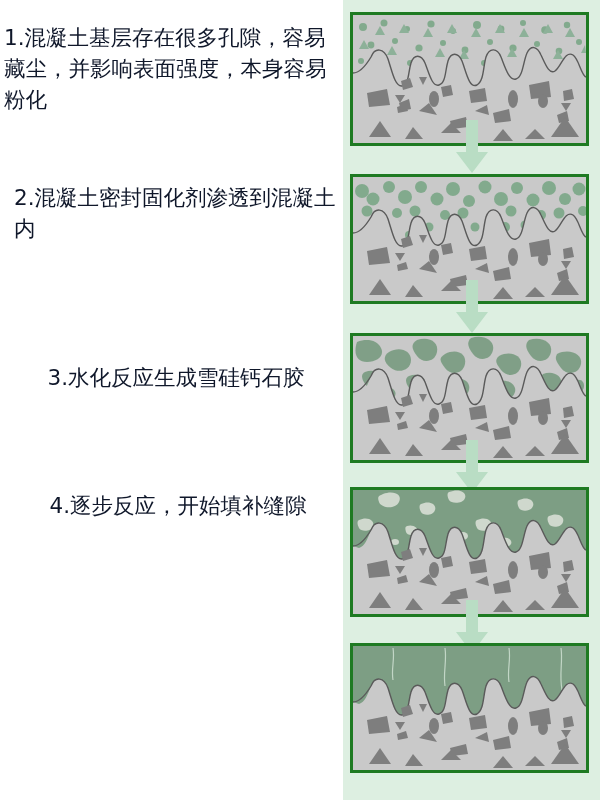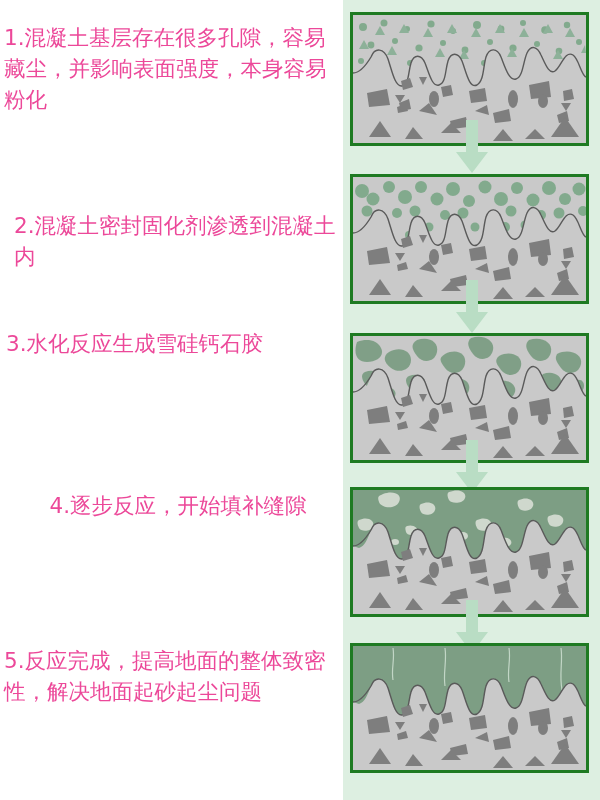--- a/index.html
+++ b/index.html
@@ -34,21 +34,21 @@
     position: absolute;
     left: 0;
     top: 0;
     width: 343px;
     height: 800px;
   }
   .step-text {
     position: absolute;
     left: 4px;
     width: 340px;
-    color: #ec4899;
+    color: #0f172a;
     font-size: 21.5px;
     line-height: 31px;
     letter-spacing: 0px;
     white-space: pre-wrap;
   }
   
   .panel {
     position: absolute;
     left: 7px;
     width: 239px;
@@ -76,24 +76,23 @@
   }
   .arrow svg { display:block; width:100%; height:100%; }
 </style>
 </head>
 <body>
 
 <div id="root">
 
   <div class="text-column">
     <div class="step-text" style="top:22px;">1.混凝土基层存在很多孔隙，容易藏尘，并影响表面强度，本身容易粉化</div>
-    <div class="step-text" style="top:182px; left:14px; width:330px;margin-top:28px;">2.混凝土密封固化剂渗透到混凝土内</div>
-    <div class="step-text" style="top:328px; left:6px;">3.水化反应生成雪硅钙石胶</div>
+    <div class="step-text" style="top:182px; left:14px; width:330px;">2.混凝土密封固化剂渗透到混凝土内</div>
+    <div class="step-text" style="top:362px; left:6px;text-align:center;">3.水化反应生成雪硅钙石胶</div>
     <div class="step-text" style="top:490px; left:8px;text-align:center;">4.逐步反应，开始填补缝隙</div>
-    <div class="step-text" style="top:645px;">5.反应完成，提高地面的整体致密性，解决地面起砂起尘问题</div>
   </div>
 
   <div class="diagram-column">
 
     <div class="panel" style="top:12px; height:134px;">
       <div class="panel-inner">
         <svg viewBox="0 0 233 128" preserveAspectRatio="none">
           <defs>
             <clipPath id="clip1">
                 <rect x="0" y="0" width="233" height="128"></rect>

